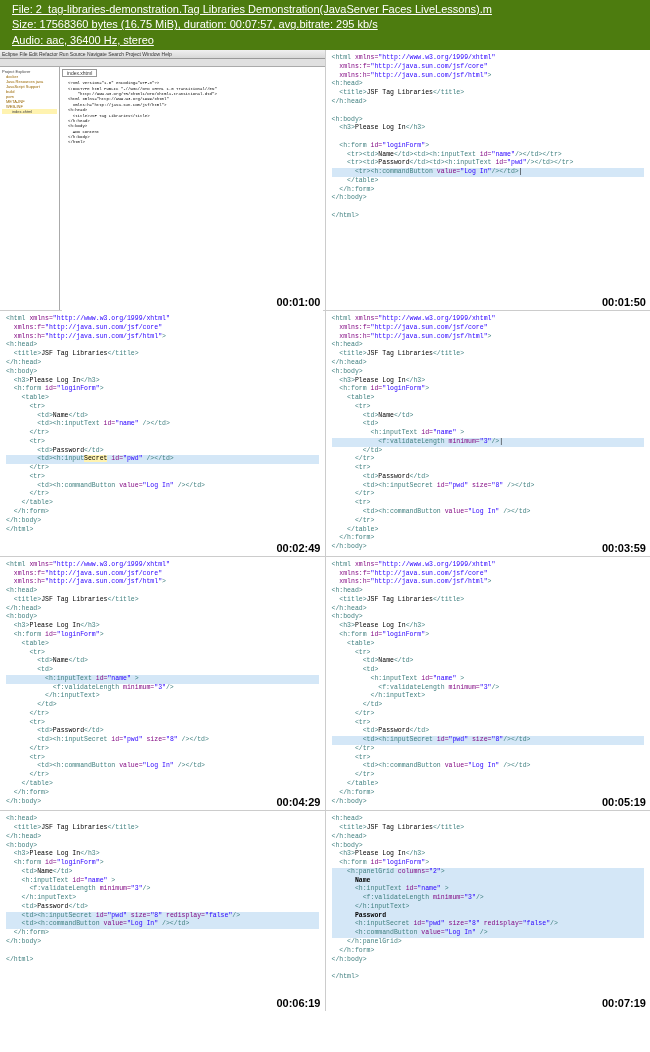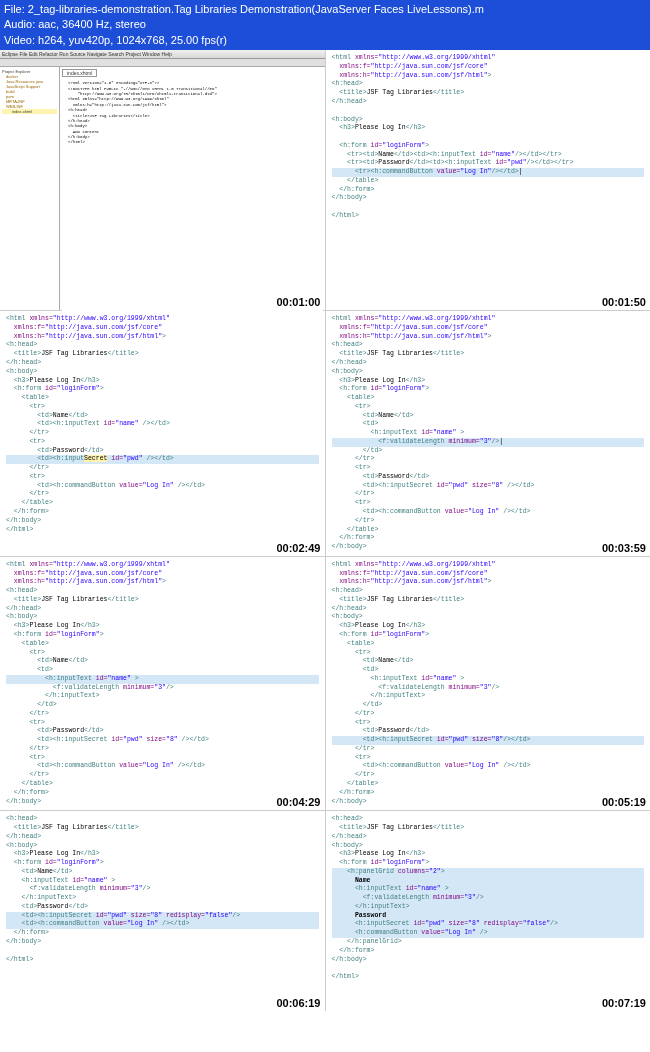--- a/index.html
+++ b/index.html
@@ -1,17 +1,17 @@
 <!DOCTYPE html>
 <html><head>
 <meta charset="utf-8">
 <style>
 * { margin: 0; padding: 0; box-sizing: border-box; }
 body { background: #fff; font-family: Arial, sans-serif; width: 650px; }
-.header { background: #1d4ed8; color: #fff; padding: 2px 4px; font-size: 11px; line-height: 1.4; }
+.header { background: #4d7c0f; color: #fff; padding: 2px 12px; font-size: 11px; line-height: 1.4; text-decoration: underline; }
 .header div { white-space: nowrap; }
 .grid { display: grid; grid-template-columns: 1fr 1fr; gap: 1px; background: #ccc; }
 .cell { background: #b91c1c; position: relative; min-height: 200px; }
 .cell-tall { min-height: 260px; }
 .timestamp { position: absolute; bottom: 2px; right: 4px; color: #000; font-size: 11px; font-weight: bold; font-family: Arial; text-shadow: 1px 1px 0 #fff; }
 .eclipse { font-size: 4px; background: #e8e8e8; height: 100%; display: flex; flex-direction: column; }
 .eclipse-menubar { background: linear-gradient(#f0f0f0,#d8d8d8); padding: 1px 2px; font-size: 5px; color: #333; border-bottom: 1px solid #999; }
 .eclipse-toolbar { background: #e0e0e0; height: 8px; border-bottom: 1px solid #aaa; }
 .eclipse-body { display: flex; flex: 1; }
 .eclipse-sidebar { width: 60px; background: #fff; border-right: 1px solid #aaa; padding: 2px; font-size: 4px; color: #444; }
@@ -25,22 +25,22 @@
 .code-block .str { color: #2a00ff; }
 .hl-line { background: #d4e7f7; display: inline-block; width: 100%; }
 .hl-yellow { background: #fff3b0; }
 .eclipse-tab { background: #fff; border: 1px solid #999; display:inline-block; padding: 0 4px; font-size: 5px; color:#333; }
 </style>
 </head>
 <body>
 
 <div class="header">
   <div>File: 2_tag-libraries-demonstration.Tag Libraries Demonstration(JavaServer Faces LiveLessons).m</div>
+  <div>Size: 17568360 bytes (16.75 MiB), duration: 00:07:57, avg.bitrate: 295 kb/s</div>
   <div>Audio: aac, 36400 Hz, stereo</div>
-  <div>Video: h264, yuv420p, 1024x768, 25.00 fps(r)</div>
 </div>
 
 <div class="grid">
 
   <div class="cell cell-tall">
     <div class="eclipse">
       <div class="eclipse-menubar">Eclipse  File  Edit  Refactor  Run  Source  Navigate  Search  Project  Window  Help</div>
       <div class="eclipse-toolbar"></div>
       <div class="eclipse-body">
         <div class="eclipse-sidebar">

